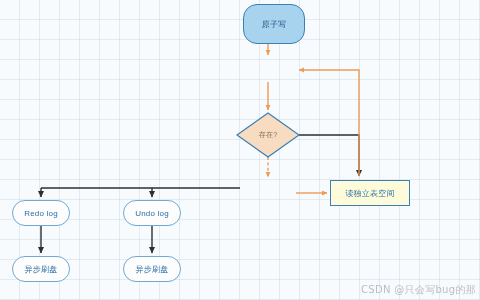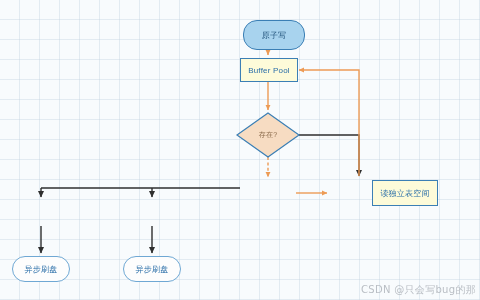--- a/index.html
+++ b/index.html
@@ -73,38 +73,41 @@
     <path d="M240,188 L41,188" stroke="#2f2f2f" stroke-width="1.4" fill="none"></path>
     <path d="M41,188 L41,197" stroke="#2f2f2f" stroke-width="1.4" fill="none" marker-end="url(#ah-bk)"></path>
     <path d="M152,188 L152,197" stroke="#2f2f2f" stroke-width="1.4" fill="none" marker-end="url(#ah-bk)"></path>
 
     <path d="M41,226 L41,253" stroke="#2f2f2f" stroke-width="1.4" fill="none" marker-end="url(#ah-bk)"></path>
     <path d="M152,226 L152,253" stroke="#2f2f2f" stroke-width="1.4" fill="none" marker-end="url(#ah-bk)"></path>
 
     <polygon points="268,113 299,135 268,157 237,135" fill="#f7dcc2" stroke="#3b7fb5" stroke-width="1.2"></polygon>
   </svg>
 
-  <div class="node n-start" style="left:243px;top:20px;width:62px;height:30px;">
+  <div class="node n-start" style="left:243px;top:4px;width:62px;height:40px;">
     <span>原子写</span>
   </div>
 
-  <div class="node n-proc" style="left:240px;top:58px;width:58px;height:24px;">
-    <span>Buffer Pool</span>
-  </div>
 
   <div class="node n-dia" style="left:237px;top:113px;width:62px;height:44px;">
     <span>存在?</span>
   </div>
 
 
-  <div class="node n-proc" style="left:330px;top:180px;width:66px;height:26px;margin-left:42px;">
+  <div class="node n-proc" style="left:330px;top:180px;width:80px;height:26px;">
     <span>读独立表空间</span>
   </div>
 
+  <div class="node n-round" style="left:12px;top:200px;width:58px;height:26px;">
+    <span>Redo log</span>
+  </div>
 
+  <div class="node n-round" style="left:123px;top:200px;width:58px;height:26px;">
+    <span>Undo log</span>
+  </div>
 
   <div class="node n-round" style="left:12px;top:256px;width:58px;height:26px;">
     <span>异步刷盘</span>
   </div>
 
   <div class="node n-round" style="left:123px;top:256px;width:58px;height:26px;">
     <span>异步刷盘</span>
   </div>
 
   <div class="watermark">CSDN @只会写bug的那</div>

